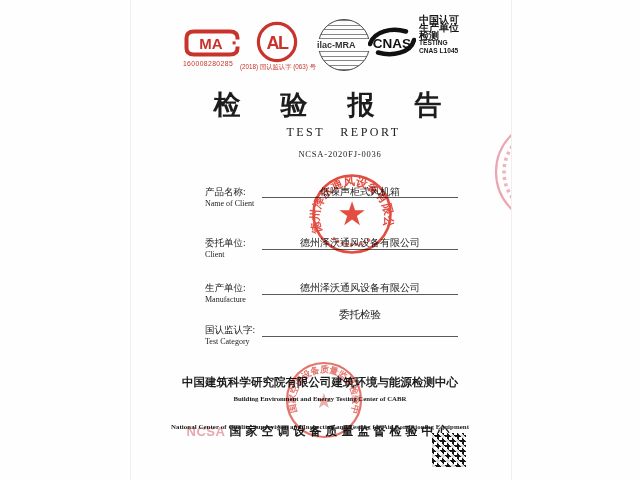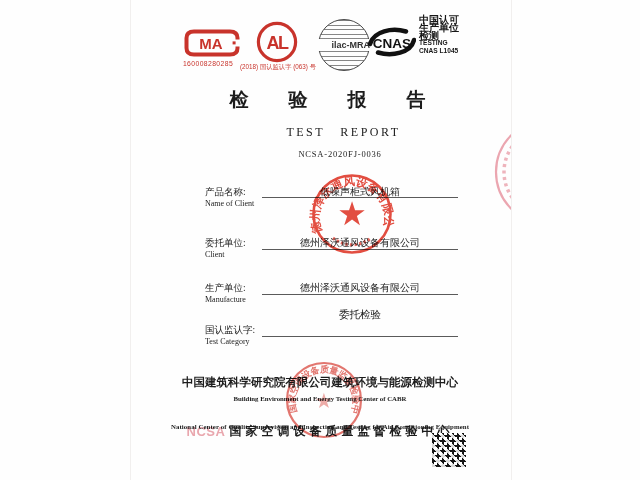--- a/index.html
+++ b/index.html
@@ -9,28 +9,28 @@
   .edge-line{position:absolute;top:0;width:1px;height:480px;background:#f1efee;}
 
   
   .cma-num{left:176px;top:60px;width:64px;text-align:center;font-size:6.8px;
            color:#c8332b;letter-spacing:.4px;font-family:"Liberation Sans",sans-serif;}
   .cal-note{left:240px;top:63px;width:110px;font-size:6.3px;color:#c8332b;
             font-family:"Liberation Sans",sans-serif;}
   .ilac{left:318px;top:19px;width:50px;height:50px;border:1.5px solid #4a4a4a;border-radius:50%;
         background:repeating-linear-gradient(180deg,rgba(70,70,70,.65) 0 1px,transparent 1px 4.5px);}
   .ilac-band{position:absolute;left:-2px;top:19px;width:53px;height:12px;background:#fefefe;
-             display:flex;align-items:center;justify-content:flex-end;}
+             display:flex;align-items:center;justify-content:flex-start;}
   .ilac-band span{font-family:"Liberation Sans",sans-serif;font-weight:bold;font-size:9px;color:#333;}
   .accr{left:419px;top:16px;line-height:7.8px;}
   .accr div{font-size:10px;font-weight:bold;color:#171717;}
   .accr div.en{font-family:"Liberation Sans",sans-serif;font-size:6.6px;}
 
   
-  .title-zh{left:0;right:0;top:87px;text-align:center;font-size:19px;font-weight:bold;
+  .title-zh{left:0;right:0;top:87px;text-align:center;font-size:27px;font-weight:bold;
             letter-spacing:40px;padding-left:55px;white-space:nowrap;}
   .title-en{left:0;right:0;top:125px;text-align:center;font-size:12px;
             letter-spacing:2.5px;word-spacing:10px;padding-left:18px;margin-left:29px;}
   .report-no{left:0;right:0;top:149px;text-align:center;font-size:8.5px;letter-spacing:.8px;margin-left:40px;}
 
   
   .f-label{left:205px;width:120px;font-size:9.5px;color:#222;}
   .f-en{left:205px;width:140px;font-size:8px;color:#222;}
   .f-value{left:262px;width:196px;text-align:center;font-size:10px;color:#1a1a1a;}
   .f-rule{left:262px;width:196px;height:0;border-bottom:1px solid #5a5a5a;}

